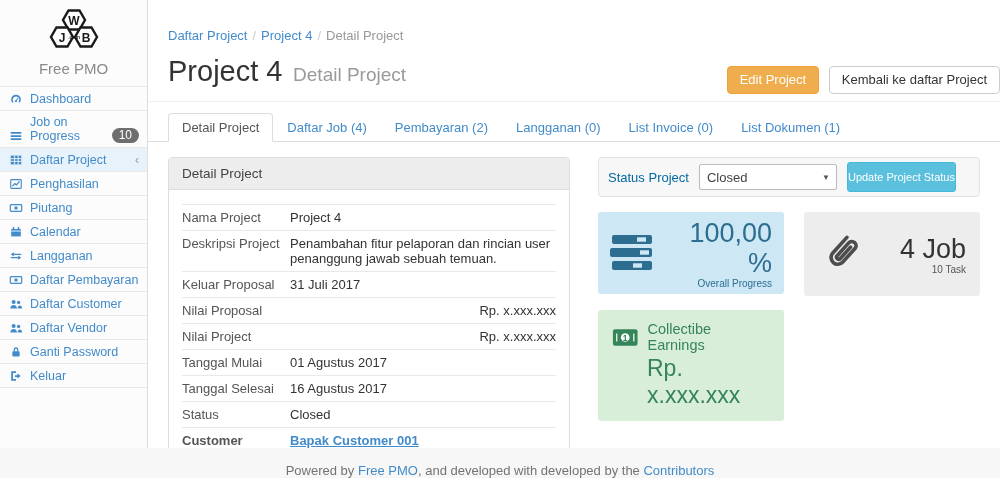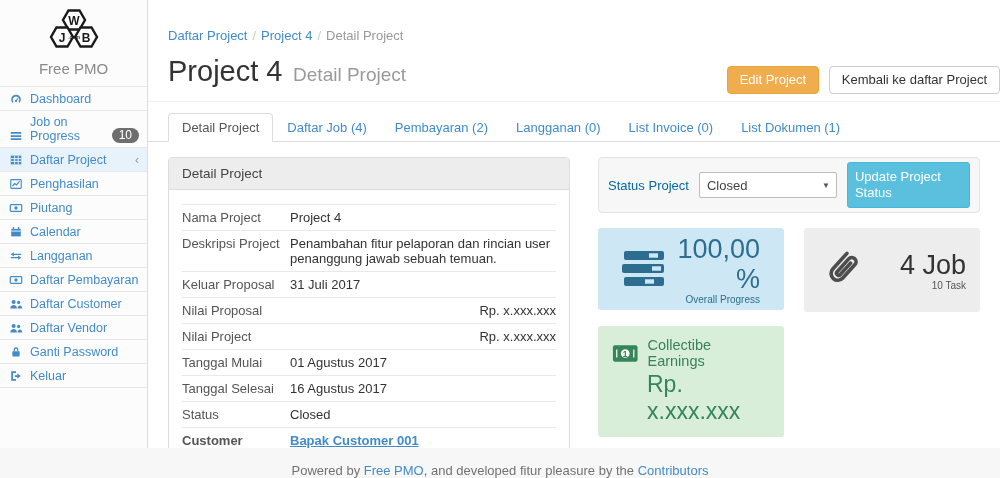--- a/index.html
+++ b/index.html
@@ -65,26 +65,26 @@
   .right-col { flex:1; max-width:402px; }
   .status-panel { display:flex; align-items:center; gap:10px; background:#f7f7f7;
                   border:1px solid #e3e3e3; border-radius:4px; padding:4px 9px; }
   .status-label { color:#0369a1; font-weight:normal; white-space:nowrap; }
   .select-wrap { position:relative; }
   .status-select { width:138px; height:26px; border:1px solid #bbb; border-radius:2px;
                    background:#fff; font-size:13px; color:#444; padding:2px 20px 2px 7px;
                    appearance:none; -webkit-appearance:none; -moz-appearance:none;
                    font-family:"Liberation Sans", sans-serif; }
   .select-arrow { position:absolute; right:7px; top:9px; font-size:8px; color:#555; pointer-events:none; }
-  .btn-info { background:#5bc0de; border-color:#46b8da; color:#fff; font-size:13px;
-              padding:6px 7px; border-radius:3px; }
+  .btn-info { background:#5bc0de; border-color:#46b8da; color:#fff; font-size:11px;
+              padding:6px 0; border-radius:3px; }
 
   .cards-row { display:flex; gap:20px; margin-top:15px; }
   .card-progress { flex:0 0 186px; background:#cde7f5; color:#2d6e90; border-radius:3px;
-                   padding:24px; display:flex; align-items:center; gap:8px; height:82px; }
+                   padding:12px; display:flex; align-items:center; gap:8px; height:82px; }
   .card-progress .texts { flex:1; text-align:right; }
   .card-big { font-size:27px; line-height:30px; }
   .card-sub { font-size:10px; }
   .card-jobs { flex:1; background:#ededed; color:#333; border-radius:3px;
                padding:12px 14px; display:flex; align-items:center; height:84px; }
   .card-jobs .texts { flex:1; text-align:right; }
   .card-jobs .card-sub { color:#555; }
   .card-earnings { width:186px; background:#d9eed9; color:#35845a; border-radius:3px;
                    padding:11px 14px 12px; margin-top:14px; }
   .earn-line1 { display:flex; align-items:center; gap:9px; font-size:14.5px; }
@@ -374,16 +374,16 @@
             <div class="earn-value">Rp. x.xxx.xxx</div>
           </div>
 
         </div>
       </div>
     </div>
   </div>
 
   <div class="footer">
     <span>Powered by</span>
-    <a>Free PMO</a><span>, and developed fitur pleasure by the</span>
+    <a>Free PMO</a><span>, and developed with developed by the</span>
     <a>Contributors</a>
   </div>
 </div>
 
 </body></html>

